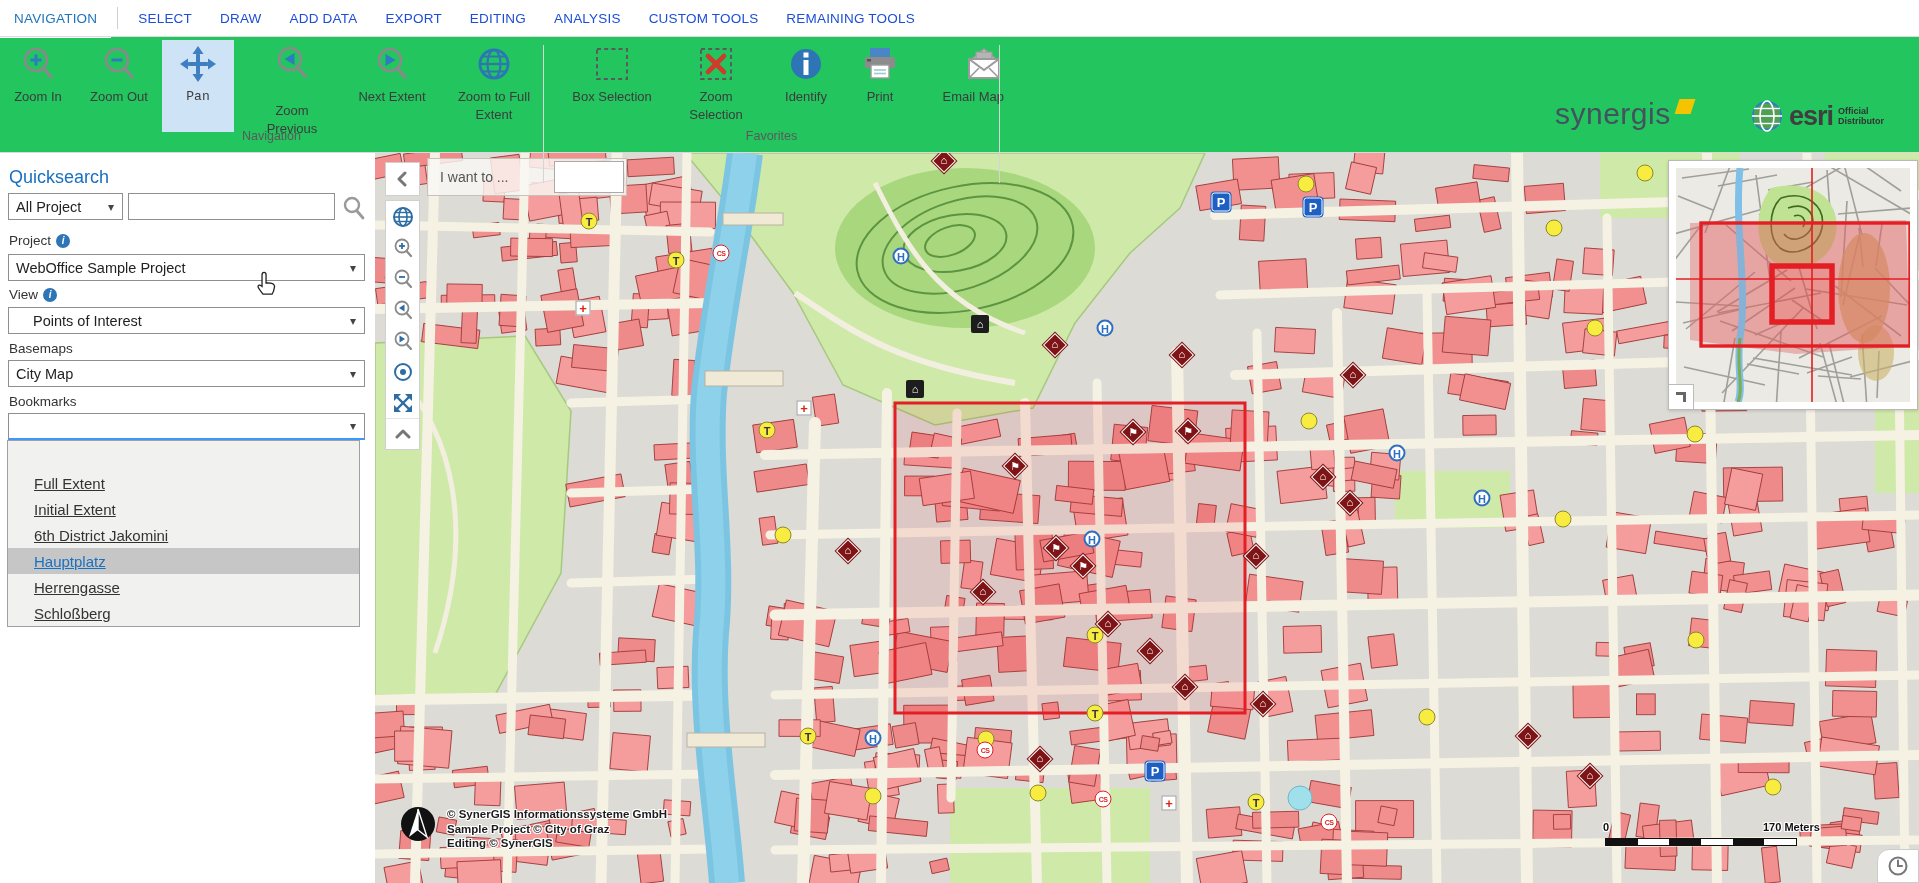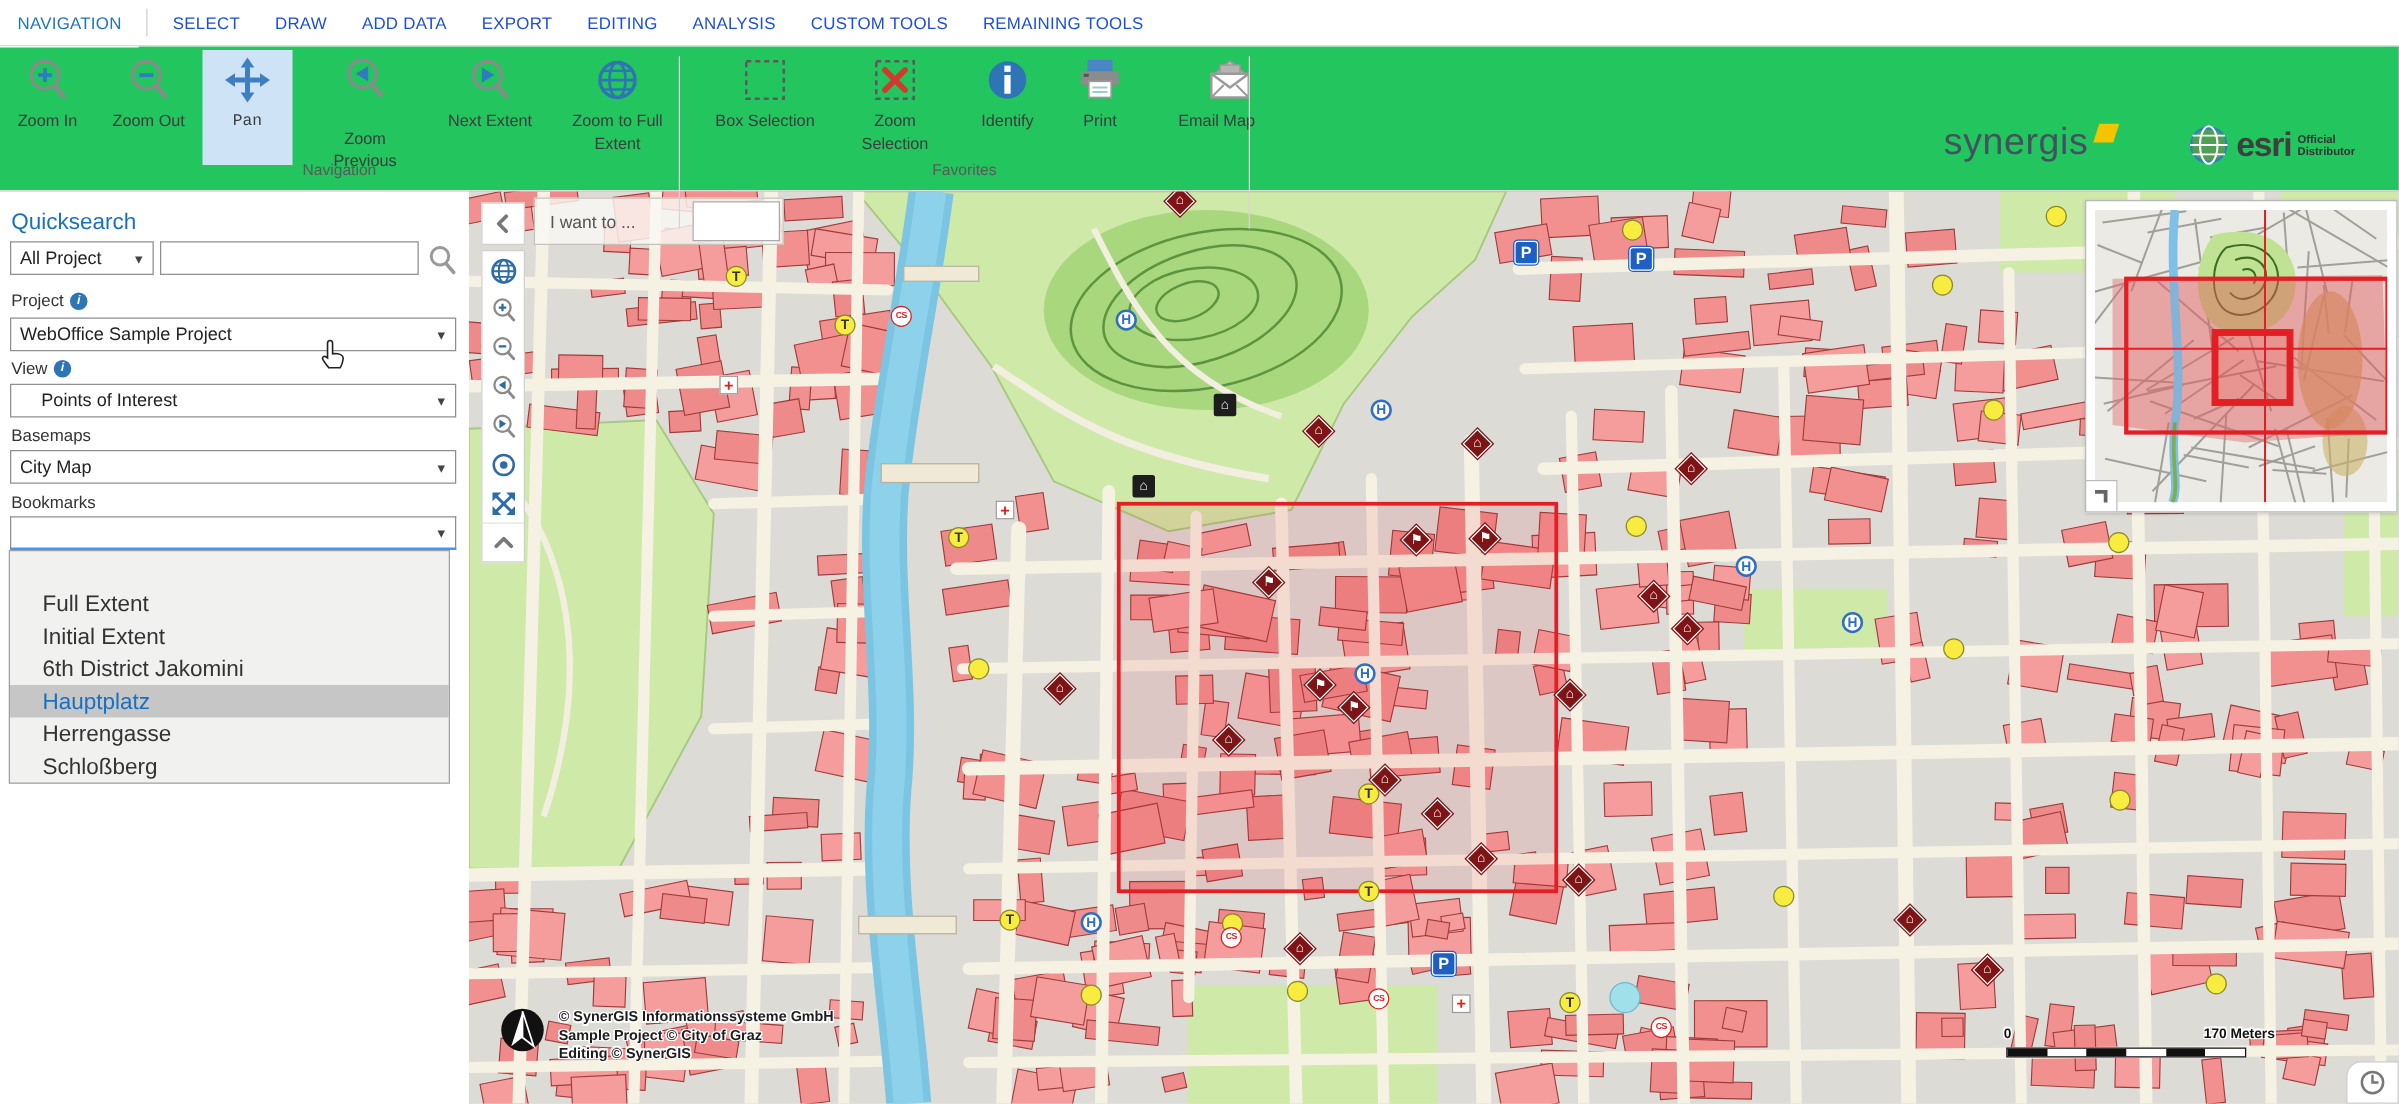--- a/index.html
+++ b/index.html
@@ -56,21 +56,21 @@
   .sel-box .arr { position:absolute; right:8px; color:#444; font-size:12px; }
   .fld-label { position:absolute; font-size:13.5px; color:#333; display:flex; align-items:center; gap:5px; }
   .info-ic { width:14px; height:14px; border-radius:50%; background:#2e75b6; color:#fff; font-size:10px;
     font-weight:bold; display:inline-flex; align-items:center; justify-content:center; font-style:italic; }
   #qs-input { position:absolute; left:128px; top:40px; width:207px; height:27px; border:1px solid #8f8f8f;
     font-size:14px; padding:0 6px; }
   #qs-mag { position:absolute; left:341px; top:42px; }
   #bookmark-select { border-bottom:2px solid #3b99fc; }
   #bookmark-list { position:absolute; left:7px; top:287px; width:353px; height:187px; background:#f1f1f0;
     border:1px solid #a0a0a0; z-index:60; }
-  .bm-item { height:26px; display:flex; align-items:center; padding-left:26px; font-size:18px; color:#333; cursor:pointer; }
+  .bm-item { height:26px; display:flex; align-items:center; padding-left:26px; font-size:15px; color:#333; cursor:pointer;text-decoration:underline; }
   .bm-item.blank { height:29px; }
   .bm-item.hl { background:#c6c6c6; color:#1a70c0; }
   #hand-cursor { position:absolute; left:255px; top:118px; z-index:70; pointer-events:none; }
 
   
   #map { position:absolute; left:375px; top:153px; width:1544px; height:730px; overflow:hidden; background:#dcdbd6; }
   #mapsvg { position:absolute; left:0; top:0; }
   .mk { position:absolute; transform:translate(-50%,-50%); display:flex; align-items:center; justify-content:center; z-index:5; }
   .mk-y { width:17px; height:17px; border-radius:50%; background:#f7ec3f; border:1px solid #8a8a2a;
     font-size:11px; font-weight:bold; color:#333; }

